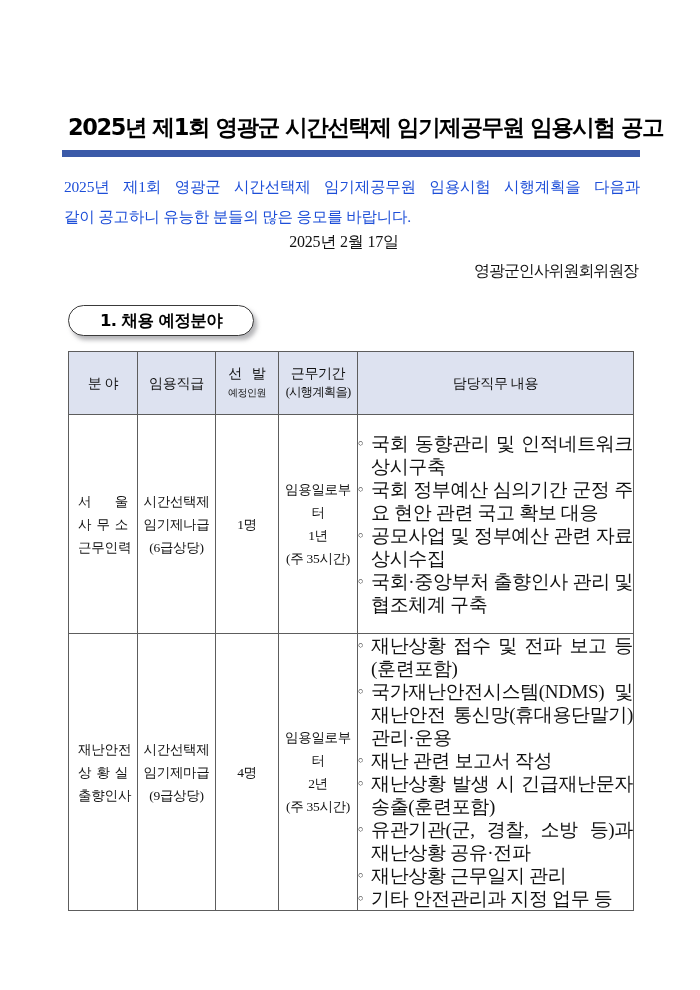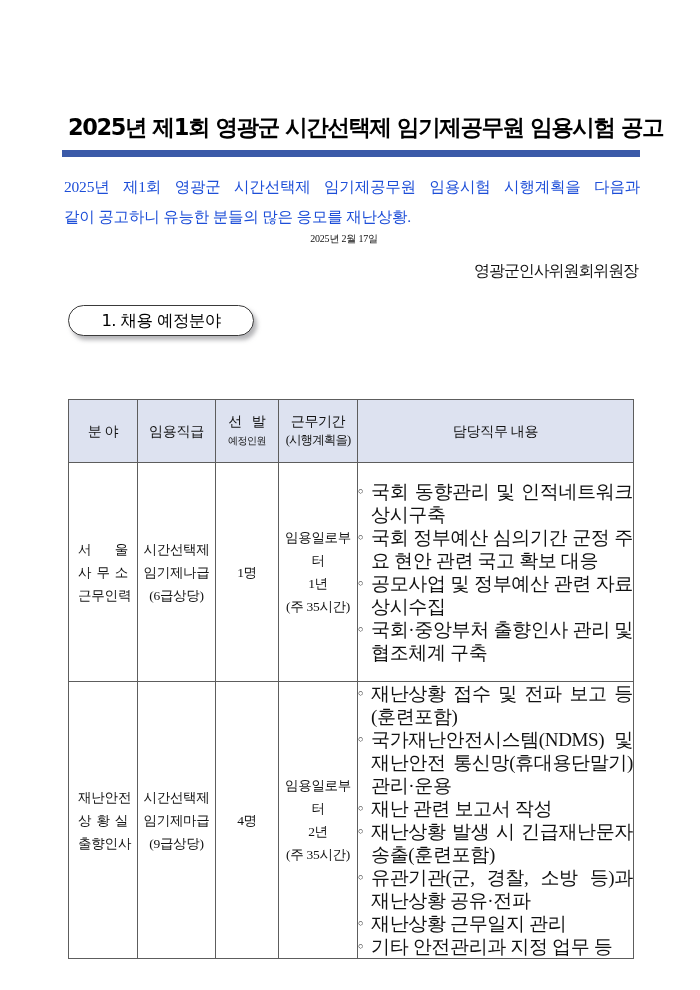--- a/index.html
+++ b/index.html
@@ -79,21 +79,21 @@
   .intro .ln-1 {
     text-align-last: justify;
   }
 
   .dateline {
     position: absolute;
     left: 64px;
     top: 232px;
     width: 560px;
     text-align: center;
-    font-size: 10px;
+    font-size: 16px;
     letter-spacing: -0.2px;
   }
 
   .signline {
     position: absolute;
     left: 64px;
     top: 261px;
     width: 574px;
     text-align: right;
     font-family: "DejaVu Sans", "Liberation Sans", sans-serif;
@@ -111,40 +111,39 @@
     min-width: 186px;
     padding: 0 22px;
     box-sizing: border-box;
     border: 1.6px solid #3a3a3a;
     border-radius: 16px;
     background: #ffffff;
     display: flex;
     align-items: center;
     justify-content: center;
     font-family: "DejaVu Sans", "Liberation Sans", sans-serif;
-    font-weight: normal;
+    font-weight: bold;
     font-size: 16.5px;
     letter-spacing: -0.6px;
     color: #000;
     box-shadow: 3px 4px 4px rgba(120,120,125,0.55);
   }
 
   
   .tbl-wrap {
     position: absolute;
     left: 68px;
     top: 351px;
     width: 566px;
   }
   table.recruit {
     width: 100%;
     border-collapse: collapse;
     table-layout: fixed;
     font-size: 13px;
-    margin-top: 48px;
   }
   table.recruit th,
   table.recruit td {
     border: 1px solid #5d5d5d;
     padding: 0;
     vertical-align: middle;
   }
   table.recruit thead th {
     background: #dde2f0;
     height: 62px;
@@ -229,21 +228,21 @@
 
 <div class="page">
 
 
   <div class="doc-title">2025년 제1회 영광군 시간선택제 임기제공무원 임용시험 공고</div>
 
   <div class="title-rule"></div>
 
   <div class="intro">
     <span class="ln ln-1">2025년 제1회 영광군 시간선택제 임기제공무원 임용시험 시행계획을 다음과</span>
-    <span class="ln">같이 공고하니 유능한 분들의 많은 응모를 재난상황.</span>
+    <span class="ln">같이 공고하니 유능한 분들의 많은 응모를 바랍니다.</span>
   </div>
 
   <div class="dateline">2025년 2월 17일</div>
 
   <div class="signline">영광군인사위원회위원장</div>
 
   <div class="section-pill">
     <span>1. 채용 예정분야</span>
   </div>
 

